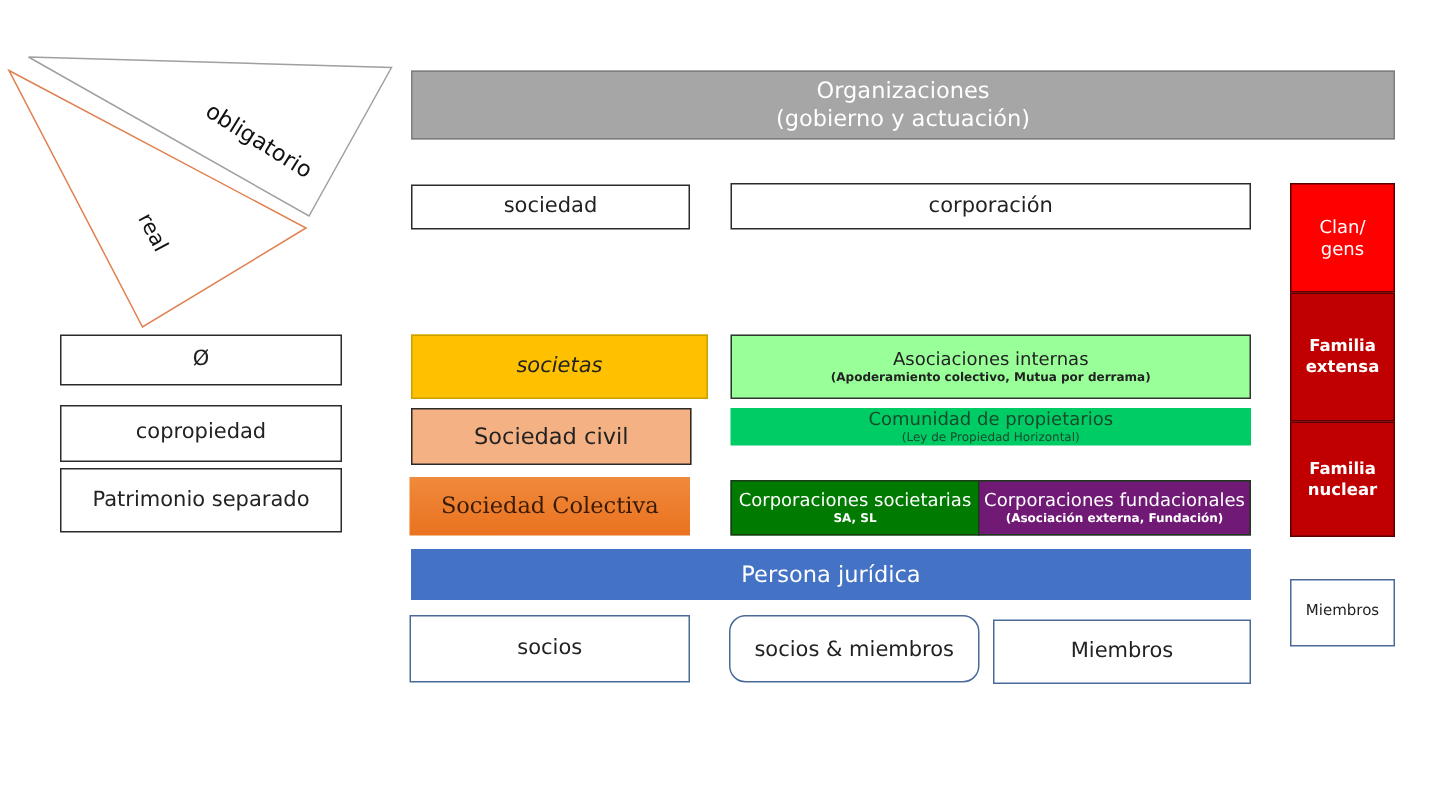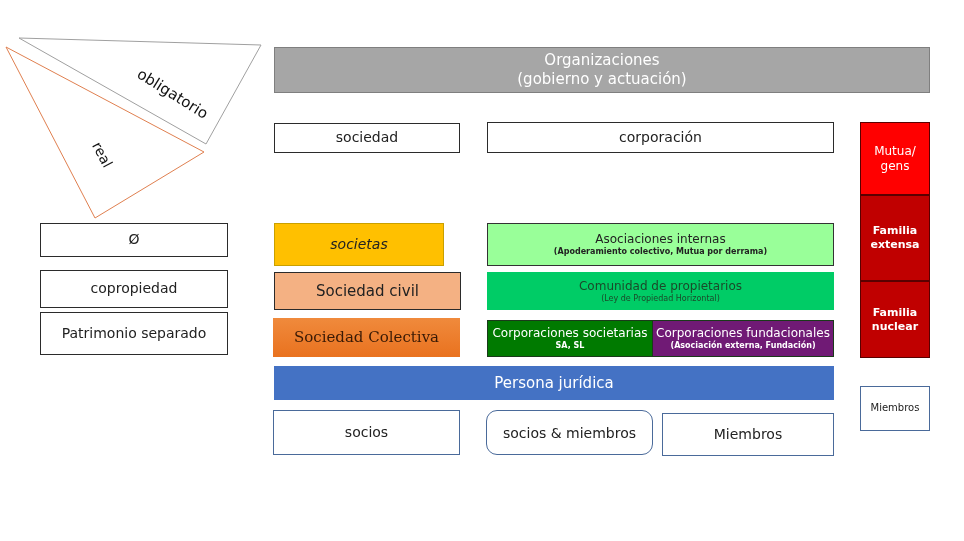--- a/index.html
+++ b/index.html
@@ -41,35 +41,35 @@
 <div class="box outline t14" style="left:40px; top:223px; width:188px; height:34px;">
   <span>Ø</span>
 </div>
 <div class="box outline t14" style="left:40px; top:270px; width:188px; height:38px;">
   <span>copropiedad</span>
 </div>
 <div class="box outline t14" style="left:40px; top:312px; width:188px; height:43px;">
   <span>Patrimonio separado</span>
 </div>
 
-<div class="box t14" style="left:274px; top:223px; width:170px; height:43px; background:#ffc000; border:1px solid #c9a000; font-style:italic;">
+<div class="box t14" style="left:274px; top:223px; width:198px; height:43px; background:#ffc000; border:1px solid #c9a000; font-style:italic;">
   <span>societas</span>
 </div>
 <div class="box t15" style="left:274px; top:272px; width:187px; height:38px; background:#f4b183; border:1px solid #2b2b2b;">
   <span>Sociedad civil</span>
 </div>
 <div class="box t15" style="left:273px; top:318px; width:187px; height:39px; background:linear-gradient(#f08a3c,#e9721f); font-family:'DejaVu Serif', serif; color:#3a1a05;">
   <span>Sociedad Colectiva</span>
 </div>
 
 <div class="box" style="left:487px; top:223px; width:347px; height:43px; background:#99ff99; border:1px solid #333;">
   <span class="t12">Asociaciones internas</span>
   <span class="t8" style="font-weight:bold;">(Apoderamiento colectivo, Mutua por derrama)</span>
 </div>
-<div class="box" style="left:487px; top:272px; width:347px; height:38px; background:#00cc66; color:#1a4a2a;">
+<div class="box" style="left:487px; top:272px; width:347px; height:25px; background:#00cc66; color:#1a4a2a;">
   <span class="t12">Comunidad de propietarios</span>
   <span class="t8" style="font-weight:normal;">(Ley de Propiedad Horizontal)</span>
 </div>
 <div class="box" style="left:487px; top:320px; width:166px; height:37px; background:#007a00; color:#fff; border:1px solid #1a3a1a;">
   <span class="t12">Corporaciones societarias</span>
   <span class="t8">SA, SL</span>
 </div>
 <div class="box" style="left:652px; top:320px; width:182px; height:37px; background:#701a75; color:#fff; border:1px solid #1a3a1a;">
   <span class="t12">Corporaciones fundacionales</span>
   <span class="t8">(Asociación externa, Fundación)</span>
@@ -83,21 +83,21 @@
   <span>socios</span>
 </div>
 <div class="box outline-blue t14" style="left:486px; top:410px; width:167px; height:45px; justify-content:flex-start; padding-top:14px;border-radius:11px;">
   <span>socios &amp; miembros</span>
 </div>
 <div class="box outline-blue t14" style="left:662px; top:413px; width:172px; height:43px;">
   <span>Miembros</span>
 </div>
 
 <div class="box t12" style="left:860px; top:122px; width:70px; height:73px; background:#ff0000; color:#fff; border:1px solid #5a0000;">
-  <span>Mutua/</span>
+  <span>Clan/</span>
   <span>gens</span>
 </div>
 <div class="box" style="left:860px; top:195px; width:70px; height:86px; background:#c00000; color:#fff; border:1px solid #5a0000; font-size:11px; font-weight:bold;">
   <span>Familia</span>
   <span>extensa</span>
 </div>
 <div class="box" style="left:860px; top:281px; width:70px; height:77px; background:#c00000; color:#fff; border:1px solid #5a0000; font-size:11px; font-weight:bold;">
   <span>Familia</span>
   <span>nuclear</span>
 </div>

